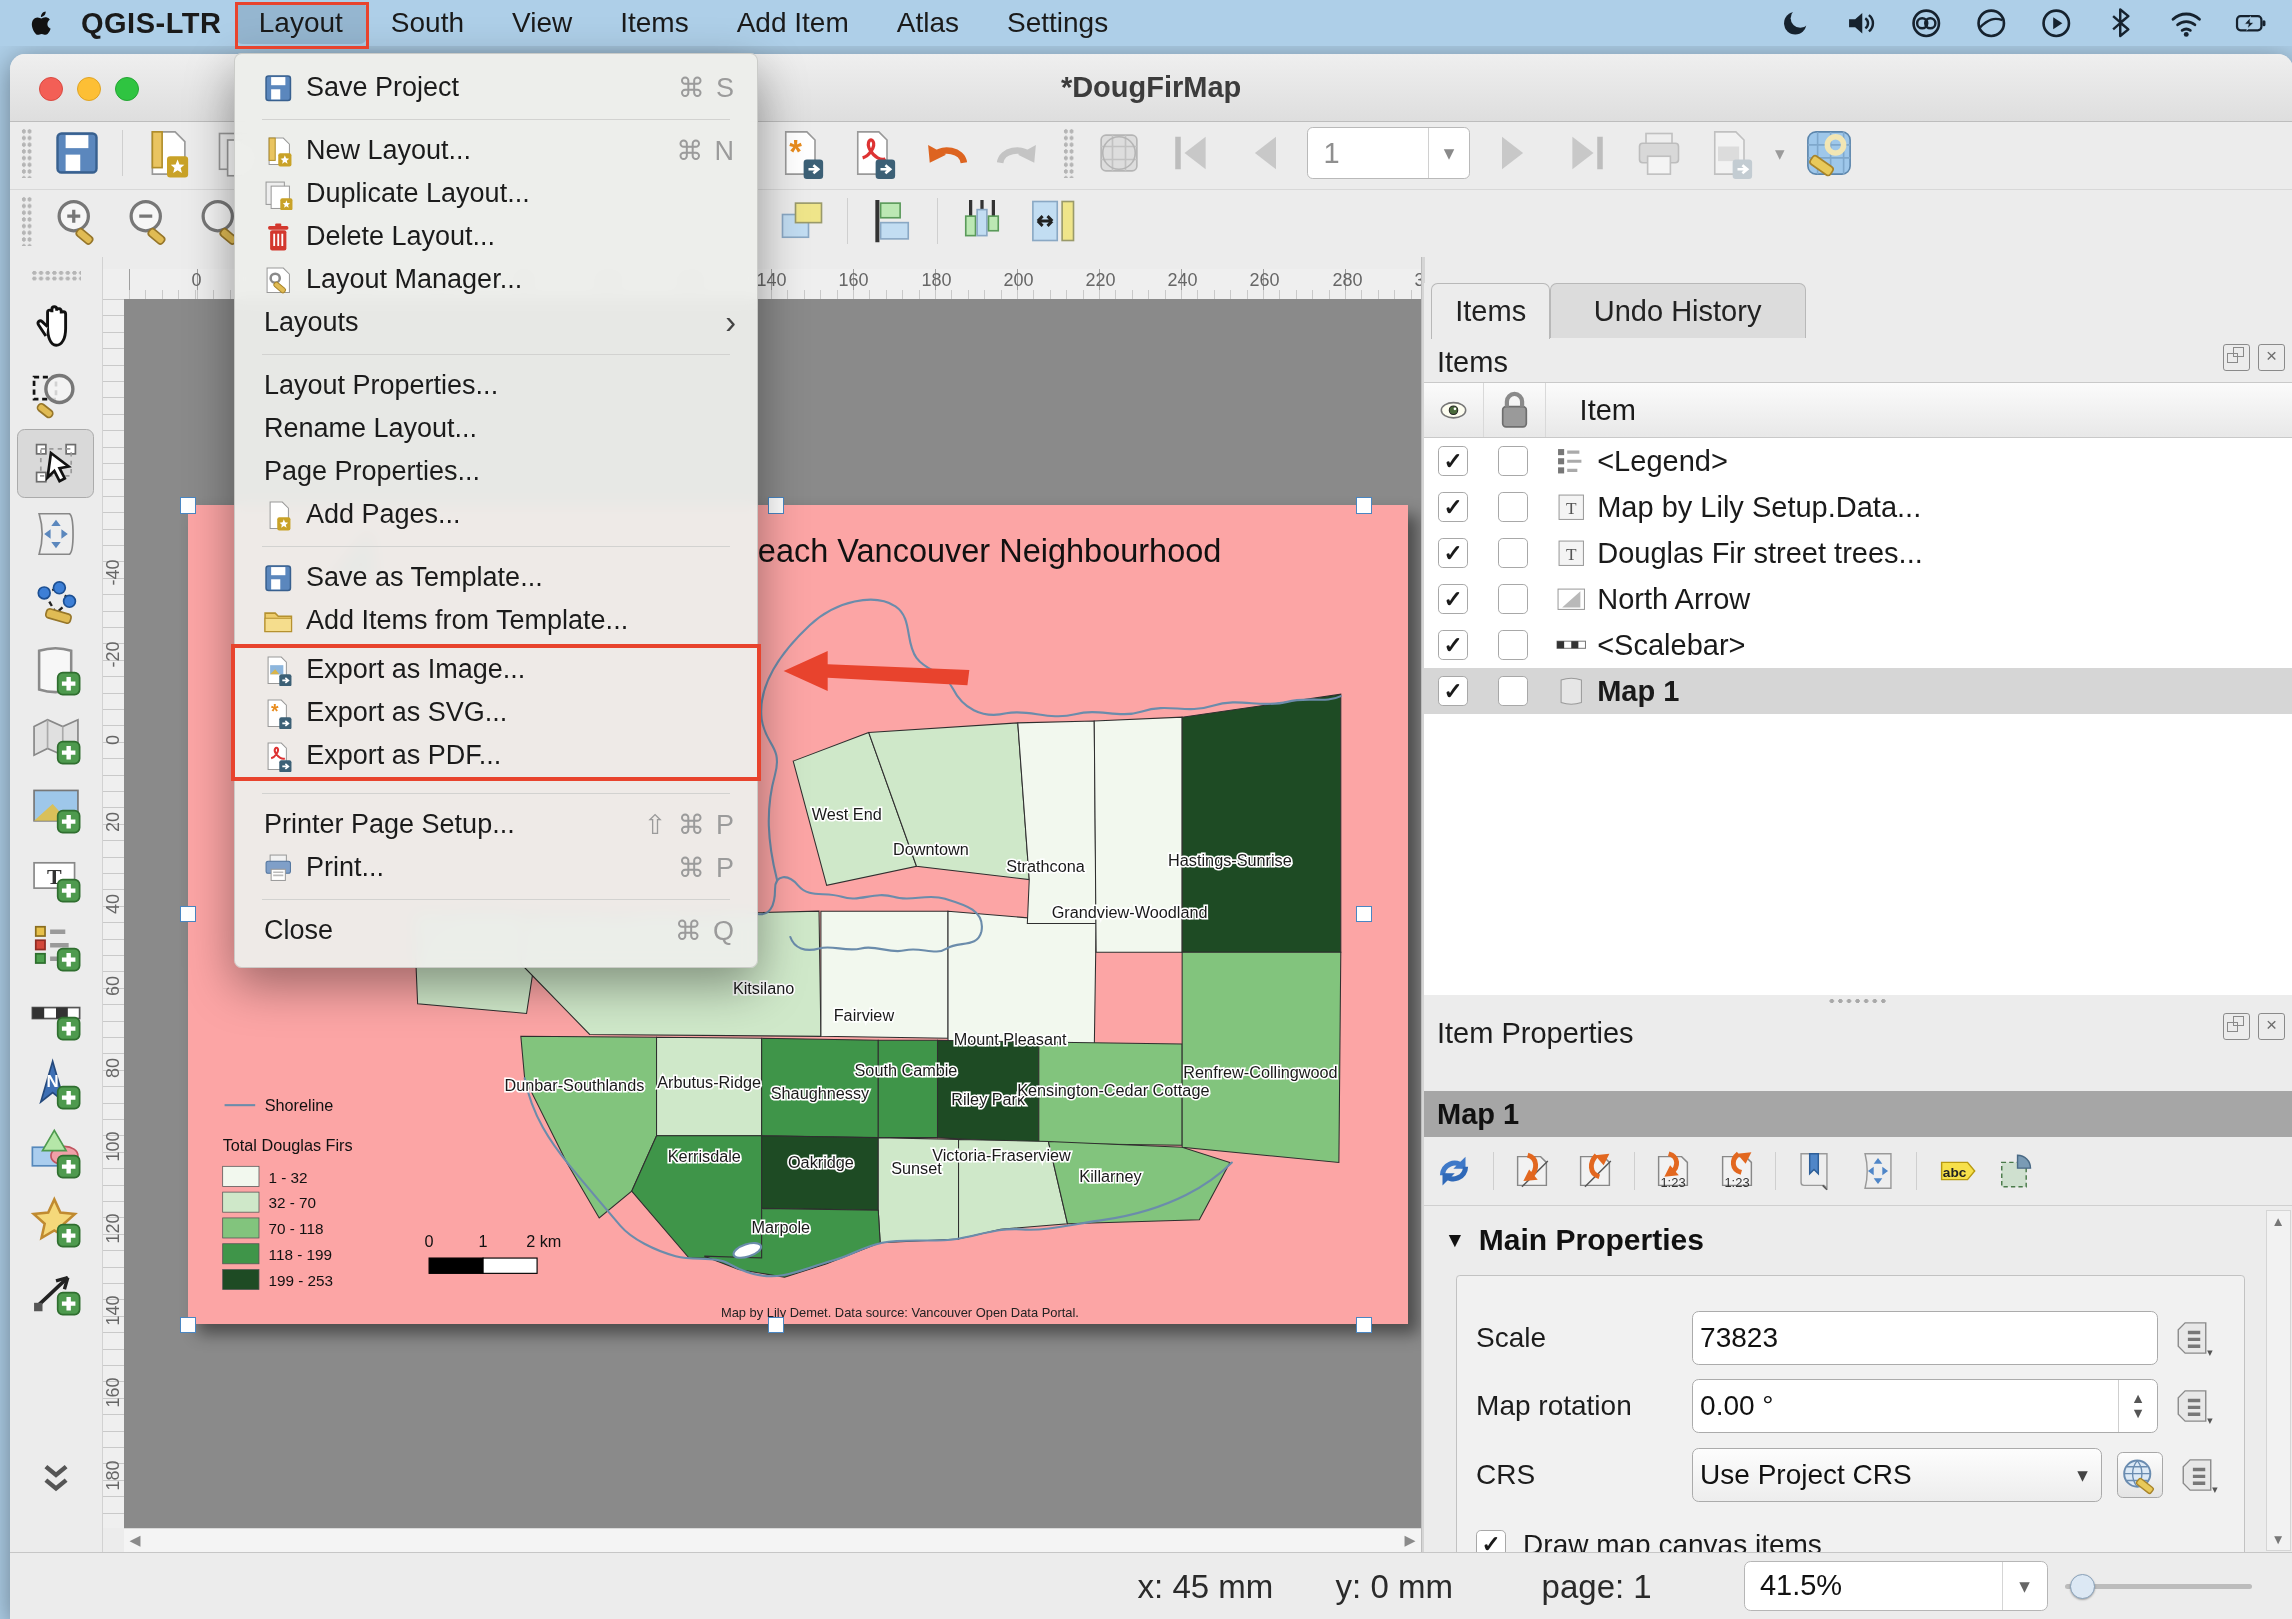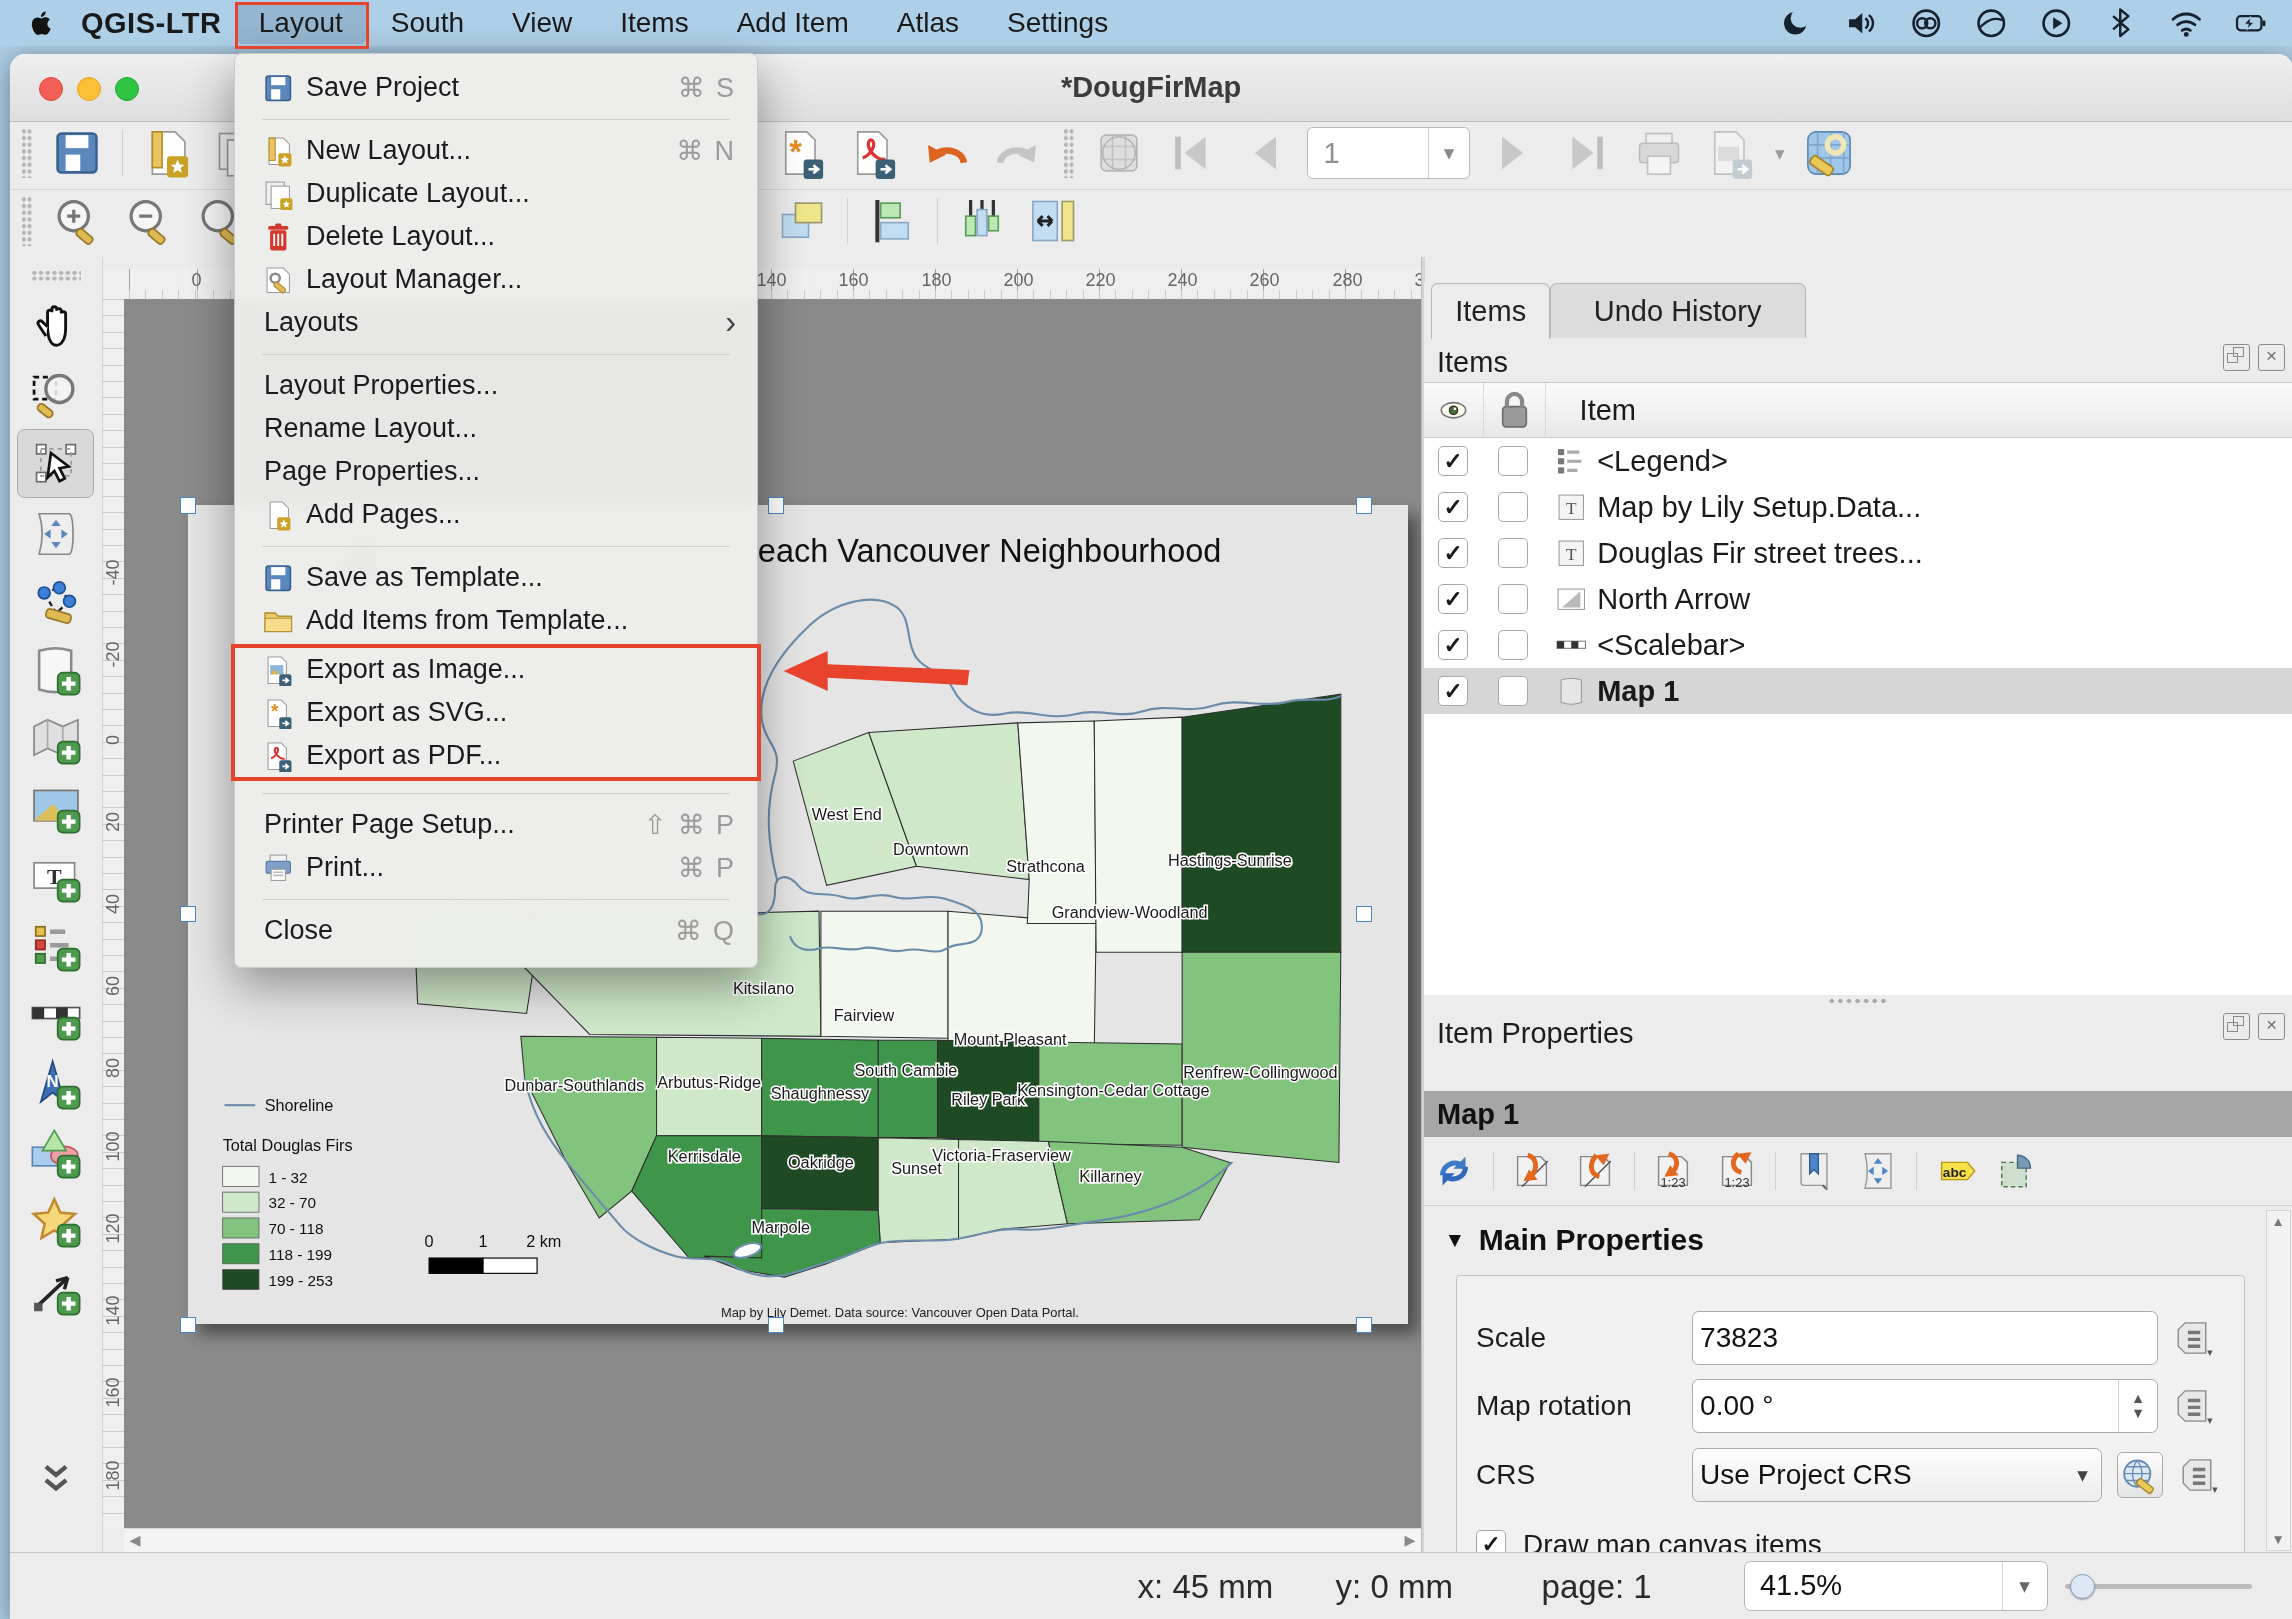--- a/index.html
+++ b/index.html
@@ -39,21 +39,21 @@
   .tool svg{width:54px;height:54px}
   .tool.active{background:#d9d9d9;border:1px solid #ababab}
   #cornerbox{position:absolute;left:93px;top:11.5px;width:21px;height:31px;background:#efefef;border-right:1px solid #cfcfcf;border-bottom:1px solid #cfcfcf}
   #rulertop{position:absolute;left:114px;top:11.5px;height:31px;right:871px;background:#efefef;border-bottom:1px solid #cfcfcf;overflow:hidden;
     background-image:repeating-linear-gradient(90deg,#c9c9c9 0 1px,rgba(0,0,0,0) 1px 16.4px),repeating-linear-gradient(90deg,#9f9f9f 0 1px,rgba(0,0,0,0) 1px 82px);background-position:73px bottom,73px 0;background-size:100% 9.6px,100% 100%;background-repeat:repeat-x}
   .rlab{position:absolute;top:1.9px;font-size:18px;color:#666;transform:translateX(-50%)}
   #rulerleft{position:absolute;left:93px;top:42px;width:21px;bottom:25px;background:#efefef;border-right:1px solid #cfcfcf;overflow:hidden;
     background-image:repeating-linear-gradient(180deg,#c9c9c9 0 1px,rgba(0,0,0,0) 1px 16.4px),repeating-linear-gradient(180deg,#9f9f9f 0 1px,rgba(0,0,0,0) 1px 82px)}
   .rlabv{position:absolute;left:0px;font-size:18px;color:#666;transform:rotate(-90deg) translateX(50%);transform-origin:center;width:21px;text-align:center}
   #canvas{position:absolute;left:114px;top:42px;right:871px;bottom:25px;background:#8a8a8a;overflow:hidden}
-  #page{position:absolute;left:64px;top:206px;width:1220px;height:819px;background:#e5e5e5;box-shadow:9.6px 9.6px 15.3px rgba(0,0,0,.45)}
+  #page{position:absolute;left:64px;top:206px;width:1220px;height:819px;background:#fca5a5;box-shadow:9.6px 9.6px 15.3px rgba(0,0,0,.45)}
   .handle{position:absolute;width:14.3px;height:14.3px;background:#fff;border:1.9px solid #4a86c2;z-index:5}
   #vscroll{position:absolute;right:850px;top:42px;width:20px;bottom:25px;background:#f4f4f4;border-left:1px solid #d9d9d9}
   #vscroll .arr{position:absolute;left:0;right:0;height:21px;color:#8a8a8a;font-size:14.3px;text-align:center;line-height:21px}
   #hscroll{position:absolute;left:114px;right:871px;bottom:0;height:24px;background:#f4f4f4;border-top:1px solid #d9d9d9}
   #hscroll .arr{position:absolute;top:0;bottom:0;width:23px;color:#8a8a8a;font-size:14.3px;text-align:center;line-height:23px}
   #divider{position:absolute;right:868px;top:0;width:2.9px;bottom:0;background:#d5d5d5;border-left:1px solid #bdbdbd}
   
   #rightpanel{position:absolute;left:1414px;top:229px;width:869px;bottom:66px;background:#ececec;overflow:hidden}
   .ptab{position:absolute;top:0;height:54px;display:flex;align-items:center;justify-content:center;font-size:29px;border:1px solid #b8b8b8;border-bottom:none;border-radius:6.7px 6.7px 0 0;background:#dcdcdc;color:#222}
   .ptab.active{background:#ececec;height:55px;z-index:2}

